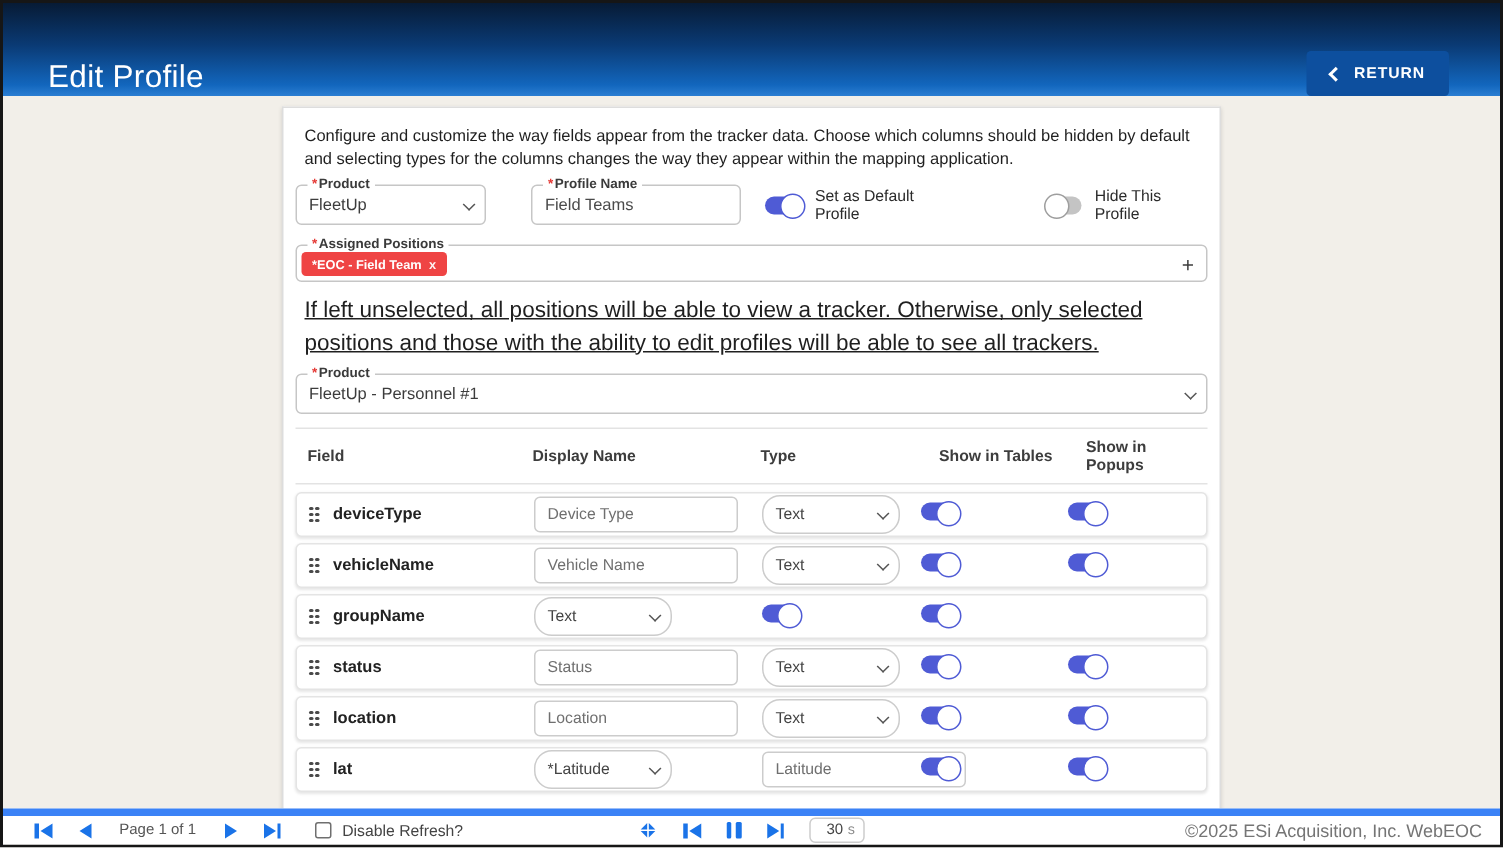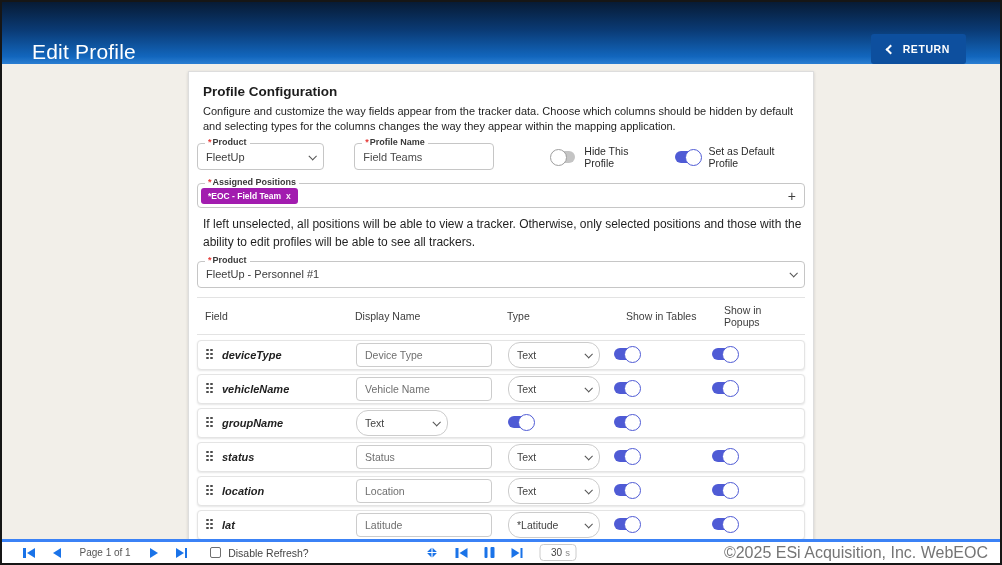--- a/index.html
+++ b/index.html
@@ -34,48 +34,48 @@
   .g1 { margin-left:16px; }
   .g2 { margin-left:57px; }
 
   
   .switch { position:relative; display:inline-block; width:24px; height:12px; border-radius:6px; background:#c4c4c4; cursor:pointer; flex:0 0 auto; }
   .switch::after { content:""; position:absolute; top:-1.5px; left:-1px; width:15px; height:15px; border-radius:50%; background:#fff; border:1px solid #9e9e9e; }
   .switch.on { background:#4f5bd5; }
   .switch.on::after { left:10px; border-color:#4f5bd5; }
 
   .f-positions { margin-top:13px; height:25px; padding:0 8px 0 3px; }
-  .chip { background:#a21caf; color:#fff; font-size:8.5px; font-weight:bold; padding:3px 7px; border-radius:3px; cursor:pointer; display:inline-flex; gap:5px; align-items:center; }
+  .chip { background:#ef4444; color:#fff; font-size:8.5px; font-weight:bold; padding:3px 7px; border-radius:3px; cursor:pointer; display:inline-flex; gap:5px; align-items:center; }
   .chip .chip-x { font-weight:bold; opacity:.95; }
   .plus-btn { margin-left:auto; font-size:14px; color:#3d3d3d; cursor:pointer; line-height:1; }
 
-  .note { font-size:12px; line-height:1.42; color:#1f1f1f; margin:8px 2px 0 6px; }
+  .note { font-size:15px; line-height:1.42; color:#1f1f1f; margin:8px 2px 0 6px;text-decoration:underline; }
   .f-product2 { margin-top:10px; height:27px; }
 
   
   .grid { display:grid; grid-template-columns:150px 152px 106px 98px auto; align-items:center; }
   .thead { margin-top:9px; padding:6px 8px; border-top:1px solid #e3e3e3; border-bottom:1px solid #e3e3e3; }
-  .thead span { font-size:10.5px; font-weight:normal; color:#3d3d3d; }
+  .thead span { font-size:10.5px; font-weight:bold; color:#3d3d3d; }
   .thead .pad { padding-left:13px; }
   .rows { margin-top:5px; }
   .frow { height:30px; margin-bottom:4px; border:1px solid #e4e4e4; border-radius:4px; box-shadow:0 1px 2px rgba(0,0,0,.1); padding:0 8px; background:#fff; }
-  .cell-field { display:flex; align-items:flex-start; gap:9px;font-style:italic; }
+  .cell-field { display:flex; align-items:center; gap:9px; }
   .handle { display:grid; grid-template-columns:repeat(2,3px); grid-auto-rows:3px; gap:1px; cursor:grab; }
   .handle i { width:2.6px; height:2.6px; background:#4a4a4a; border-radius:50%; }
   .fname { font-size:11px; font-weight:bold; color:#222; }
   .dn-input { width:136px; height:24px; border:1px solid #ccc; border-radius:4px; padding:0 8px; font-family:inherit; font-size:10.5px; color:#6f6f6f; outline:none; }
   .type-sel { width:92px; height:24px; border:1px solid #ccc; border-radius:12px; padding:12px 8px; display:flex; align-items:center; cursor:pointer; }
   .type-sel .tval { font-size:10.5px; color:#444; }
   .tcol { padding-left:0; }
 
   
-  .footer { flex:0 0 24px; background:#fff; border-top:3px solid #3b82f6; display:flex; align-items:center; padding:0 12px; position:relative; z-index:5; }
+  .footer { flex:0 0 24px; background:#fff; border-top:5px solid #3b82f6; display:flex; align-items:center; padding:0 12px; position:relative; z-index:5; }
   .fleft, .fcenter { display:flex; align-items:center; }
   .fcenter { position:absolute; left:50%; transform:translateX(-50%); gap:17px; }
-  .fright { margin-left:auto; font-size:16px; color:#757575; }
+  .fright { margin-left:auto; font-size:12px; color:#757575; }
   .pgbtn { display:flex; align-items:center; cursor:pointer; gap:1px; margin:0 9px; }
   .tri-l { width:0; height:0; border-top:5px solid transparent; border-bottom:5px solid transparent; border-right:8px solid #1a73e8; }
   .tri-r { width:0; height:0; border-top:5px solid transparent; border-bottom:5px solid transparent; border-left:8px solid #1a73e8; }
   .vbar { width:2.5px; height:10px; background:#1a73e8; }
   .page-text { font-size:10px; color:#555; margin:0 10px; }
   .chk { width:11px; height:11px; border:1.4px solid #6f6f6f; border-radius:2px; background:#fff; margin:0 7px 0 14px; cursor:pointer; }
   .chk-label { font-size:10.5px; color:#444; }
   .pause { display:flex; gap:3px; cursor:pointer; }
   .pause i { width:3.5px; height:11px; background:#1a73e8; border-radius:1px; }
   .interval { width:37px; height:17px; border:1px solid #ccc; border-radius:4px; display:flex; align-items:center; justify-content:center; gap:3px; padding:0 4px; }
@@ -91,40 +91,39 @@
   <header class="app-header">
     <h1>Edit Profile</h1>
     <button class="return-btn">
       <span class="chev-left"></span>
       <span>RETURN</span>
     </button>
   </header>
 
   <main class="main">
     <section class="panel">
-      <h2 class="panel-title">Profile Configuration</h2>
       <p class="panel-desc">Configure and customize the way fields appear from the tracker data. Choose which columns should be hidden by default and selecting types for the columns changes the way they appear within the mapping application.</p>
 
       <div class="form-row">
         <div class="fieldset f-product">
           <span class="flabel"><span class="req">*</span><span>Product</span></span>
           <span class="fval">FleetUp</span>
           <span class="chev-down"></span>
         </div>
         <div class="fieldset f-name">
           <span class="flabel"><span class="req">*</span><span>Profile Name</span></span>
           <input value="Field Teams" style="">
         </div>
+        <div class="tgl-group g1">
+          <span class="switch on"></span>
+          <span class="tlabel">Set as Default Profile</span>
+        </div>
         <div class="tgl-group g2">
           <span class="switch"></span>
           <span class="tlabel">Hide This Profile</span>
-        </div>
-        <div class="tgl-group g1">
-          <span class="switch on"></span>
-          <span class="tlabel">Set as Default Profile</span>
         </div>
       </div>
 
       <div class="fieldset f-positions">
         <span class="flabel"><span class="req">*</span><span>Assigned Positions</span></span>
         <span class="chip">
           <span>*EOC - Field Team</span>
           <span class="chip-x">x</span>
         </span>
         <span class="plus-btn">+</span>
@@ -266,27 +265,27 @@
       <span class="handle">
                 <i></i>
                 <i></i>
                 <i></i>
                 <i></i>
                 <i></i>
                 <i></i>
               </span>
       <span class="fname">lat</span>
     </div>
+    <div>
+      <div class="type-sel">
+        <span class="tval">*Latitude</span>
+        <span class="chev-down"></span>
+      </div>
+    </div>
     <div><input class="dn-input" value="Latitude" style=""></div>
-    <div>
-      <div class="type-sel">
-        <span class="tval">*Latitude</span>
-        <span class="chev-down"></span>
-      </div>
-    </div>
     <div class="tcol"><span class="switch on"></span></div>
     <div class="tcol"><span class="switch on"></span></div>
   </div>
 
 </div>
     </section>
   </main>
 
   <footer class="footer">
     <div class="fleft">

